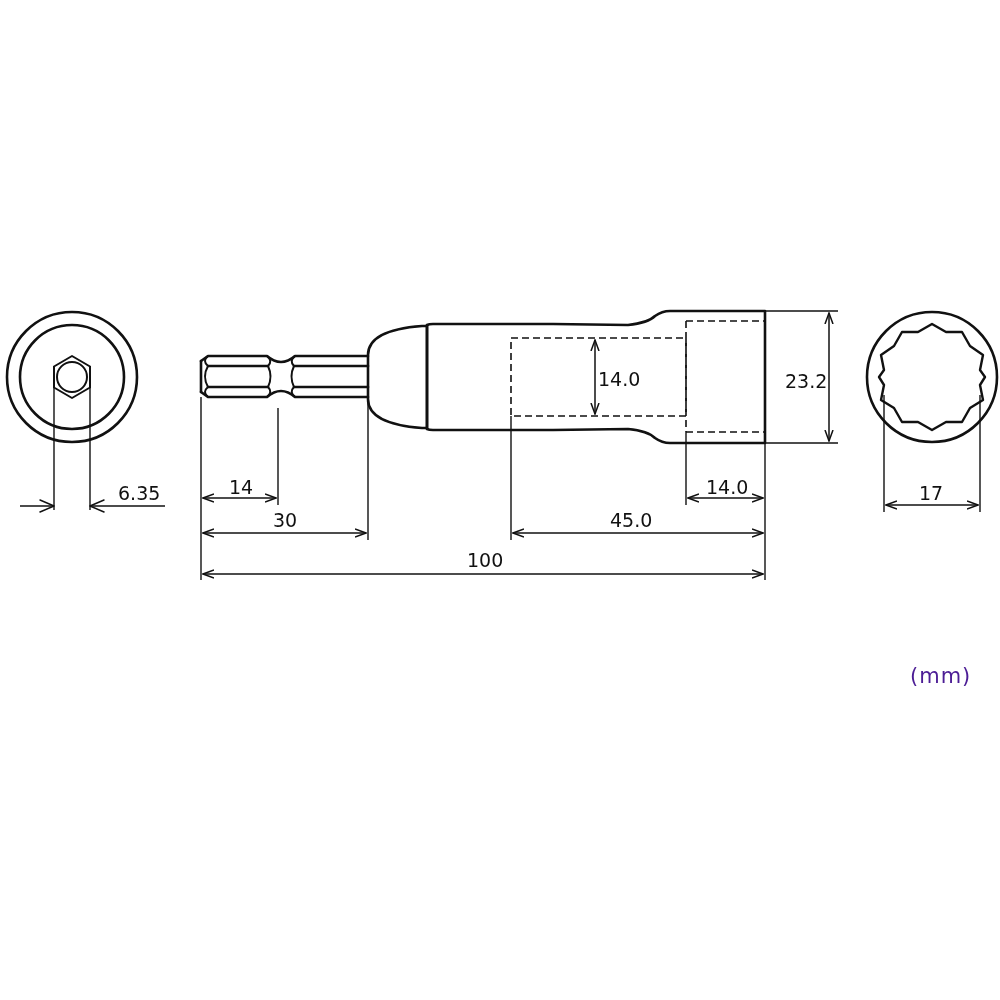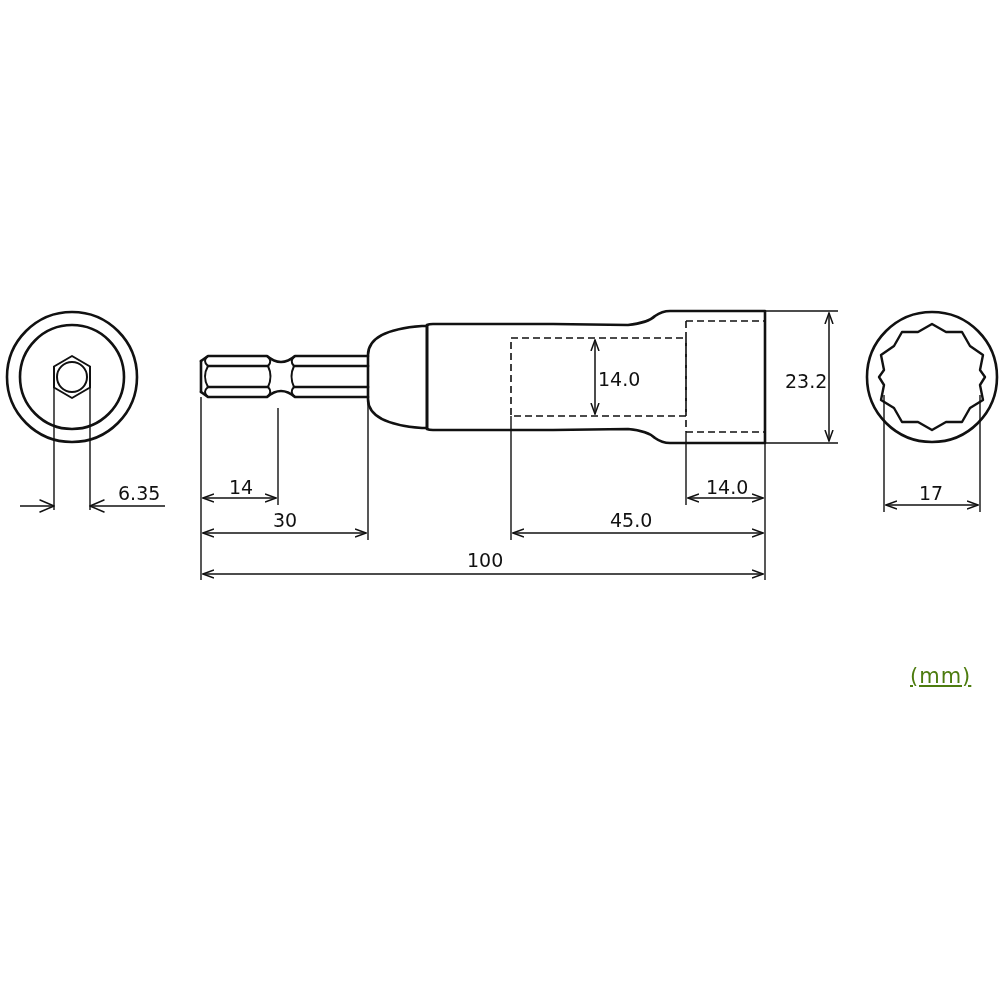--- a/index.html
+++ b/index.html
@@ -5,22 +5,22 @@
     html, body { margin:0; padding:0; background:#ffffff; }
     body { width:1000px; height:1000px; position:relative; overflow:hidden;
            font-family:"DejaVu Sans", "Liberation Sans", sans-serif; }
     svg { position:absolute; left:0; top:0; }
     .ol { fill:none; stroke:#111; stroke-width:2.6; stroke-linejoin:round; stroke-linecap:round; }
     .thin { fill:none; stroke:#111; stroke-width:1.4; }
     .dash { fill:none; stroke:#111; stroke-width:1.6; stroke-dasharray:7 4; }
     .dim { fill:none; stroke:#111; stroke-width:1.5; }
     .arrow { fill:none; stroke:#111; stroke-width:1.5; stroke-linecap:round; stroke-linejoin:round; }
     text.lbl { font-family:"DejaVu Sans", "Liberation Sans", sans-serif; font-size:19px; fill:#111; }
-    .unit { position:absolute; left:910px; top:664px; font-size:21px; color:#4d7c0f;
-            font-family:"DejaVu Sans", "Liberation Sans", sans-serif; letter-spacing:1px;text-decoration:underline; }
+    .unit { position:absolute; left:910px; top:664px; font-size:21px; color:#4c1d95;
+            font-family:"DejaVu Sans", "Liberation Sans", sans-serif; letter-spacing:1px; }
   </style>
 </head>
 <body>
 
 <svg width="1000" height="1000" viewBox="0 0 1000 1000">
   <defs>
     <marker id="arr" viewBox="0 0 12 10" refX="11" refY="5" markerWidth="12" markerHeight="10" orient="auto-start-reverse" markerUnits="userSpaceOnUse">
       <path d="M0,1 L11,5 L0,9" fill="none" stroke="#111" stroke-width="1.5"></path>
     </marker>
   </defs>

